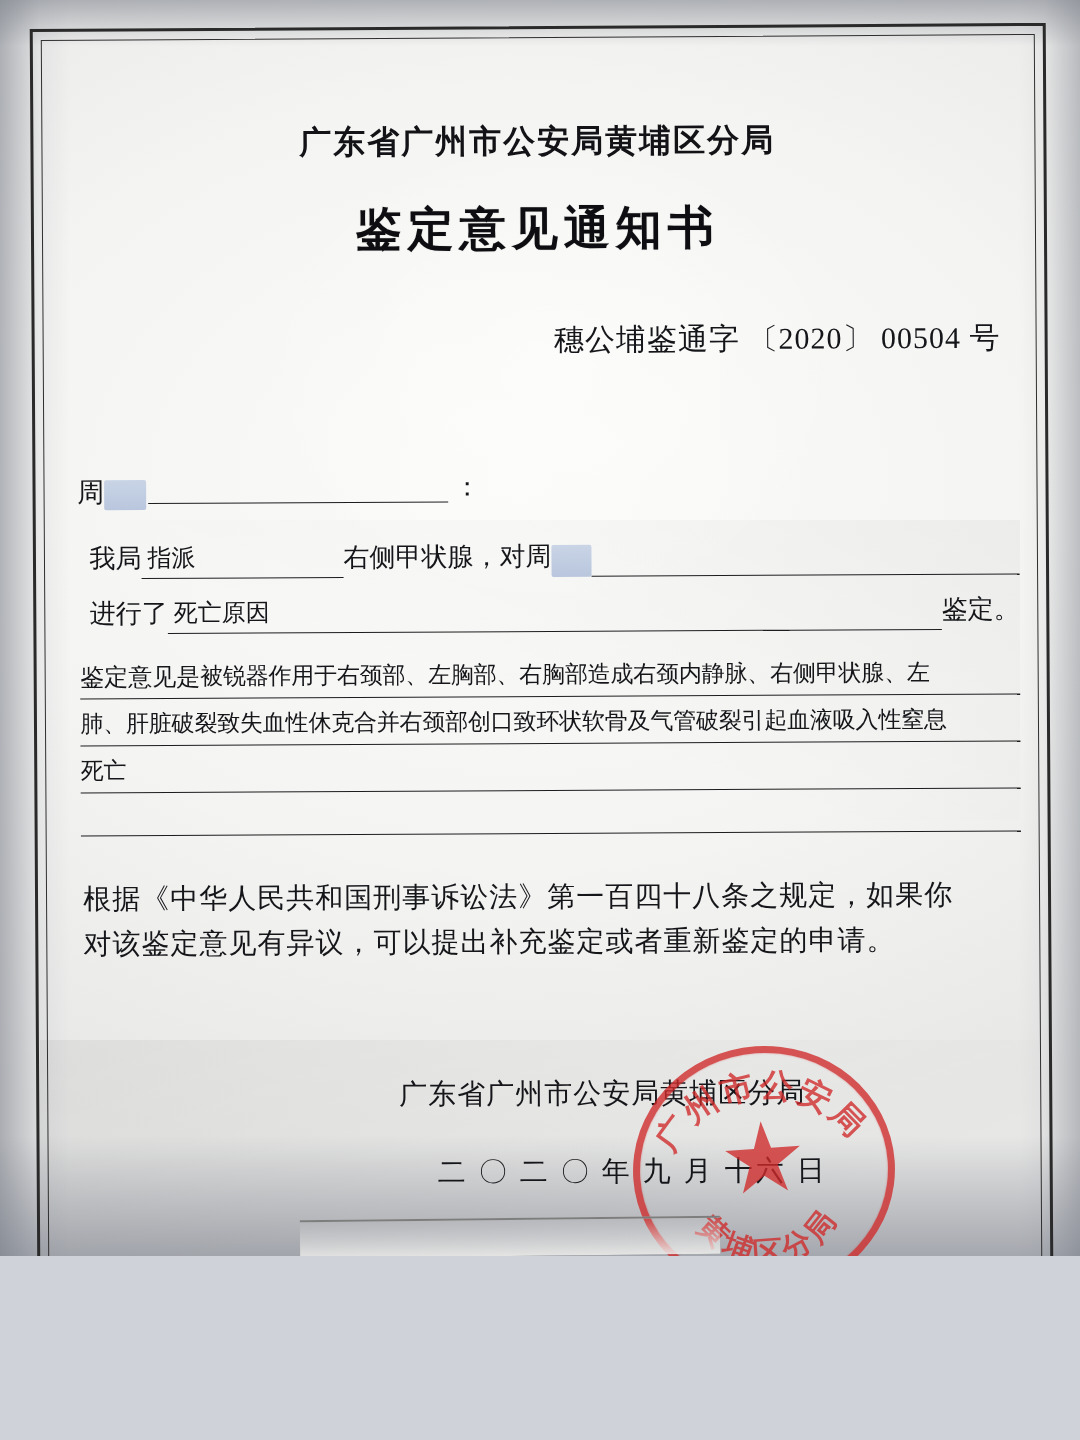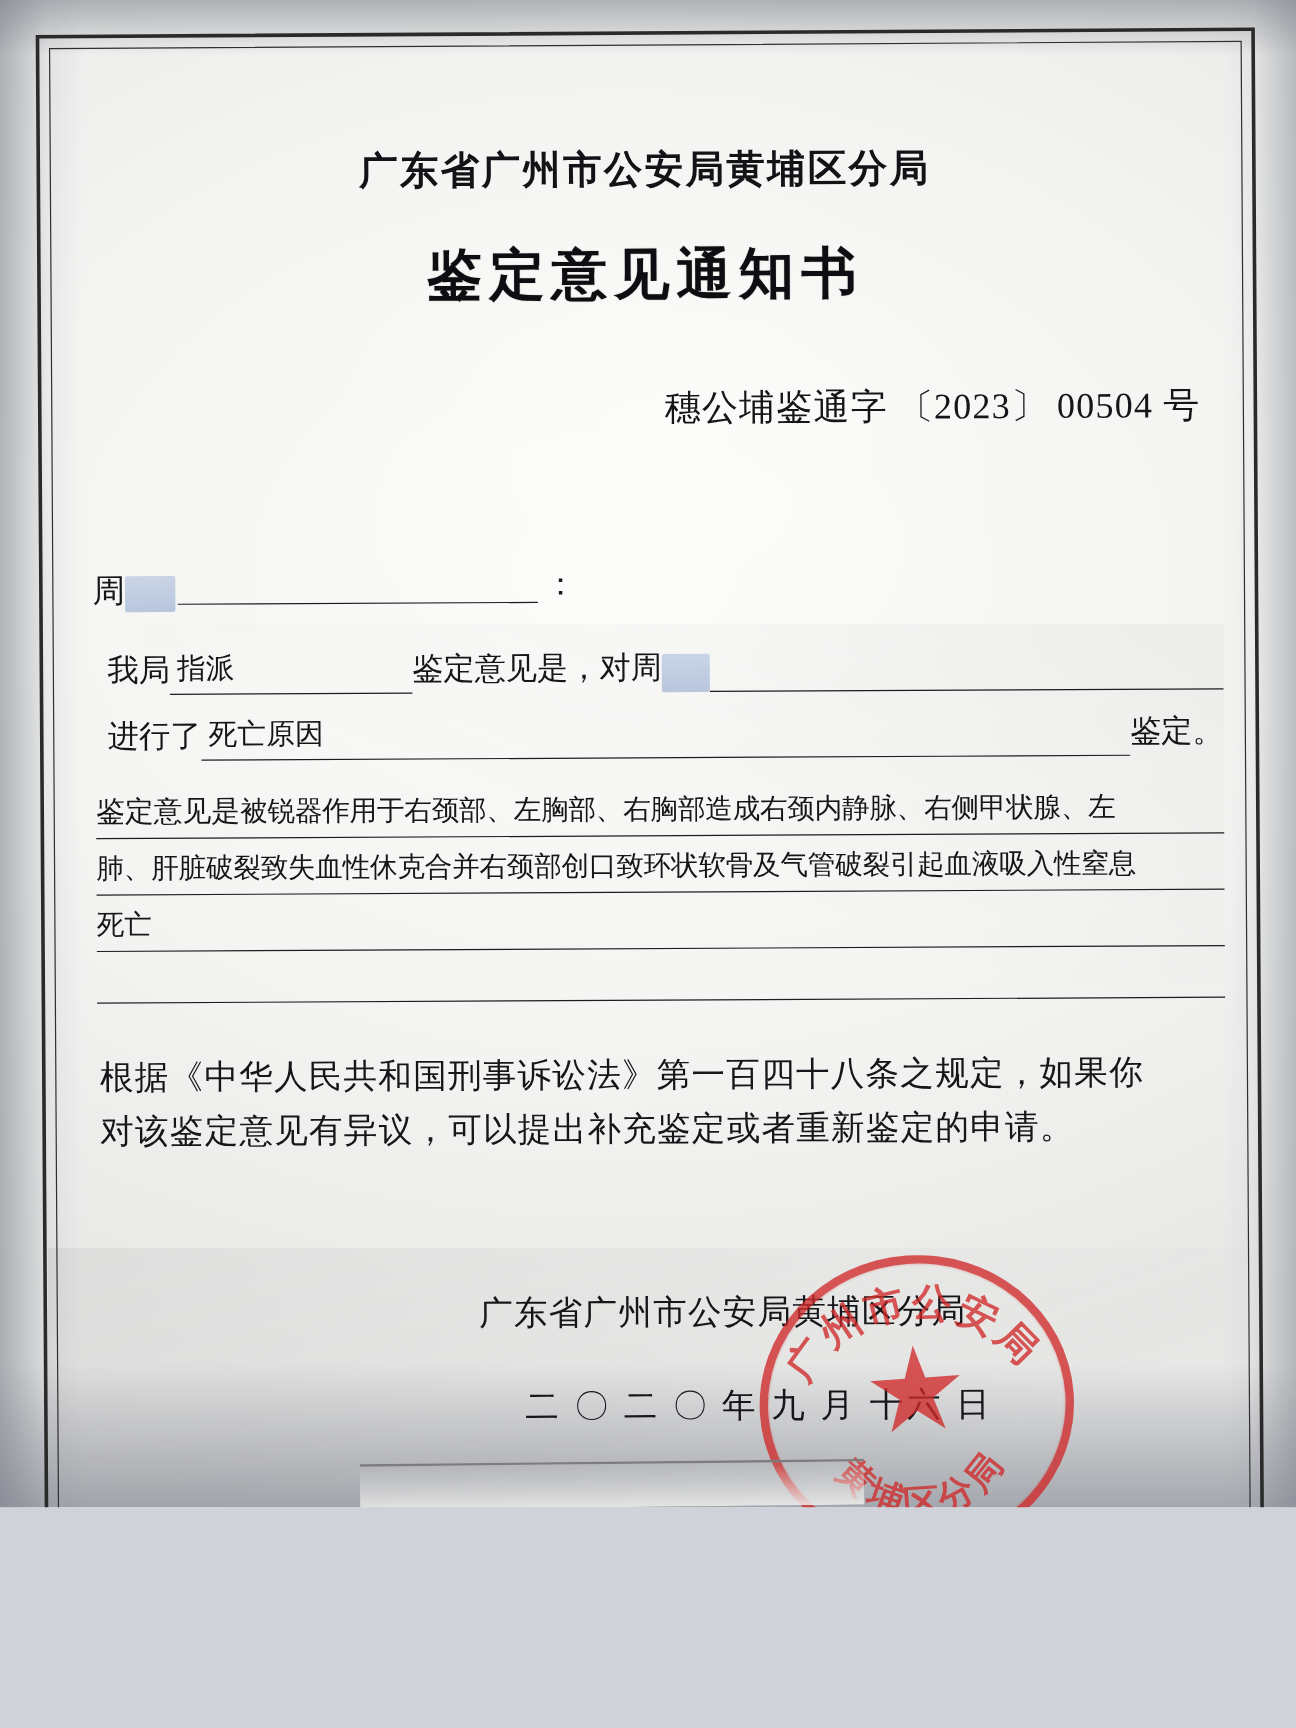--- a/index.html
+++ b/index.html
@@ -281,38 +281,38 @@
   </div>
 
   <div id="content">
 
     <div class="org">广东省广州市公安局黄埔区分局</div>
 
     <div class="title">鉴定意见通知书</div>
 
     <div class="docno">
       <span>穗公埔鉴通字</span>
-      <span class="brk">〔</span><span>2023</span><span class="brk">〕</span>
+      <span class="brk">〔</span><span>2020</span><span class="brk">〕</span>
       <span>00504</span>
       <span>号</span>
     </div>
 
     <div class="addressee">
       <span class="nm">周</span>
       <span class="redact r1"></span>
       <span class="rule"></span>
       <span class="colon">：</span>
     </div>
 
     <div class="body">
 
       <div class="row">
         <span class="lbl">我局</span>
         <span class="fill w1">指派</span>
-        <span class="lbl">鉴定意见是，对</span>
+        <span class="lbl">右侧甲状腺，对</span>
         <span class="lbl">周</span>
         <span class="redact r2"></span>
         <span class="blank"></span>
       </div>
 
       <div class="row">
         <span class="lbl">进行了</span>
         <span class="fill w3">死亡原因</span>
         <span class="blank"></span>
         <span class="lbl">鉴定。</span>

